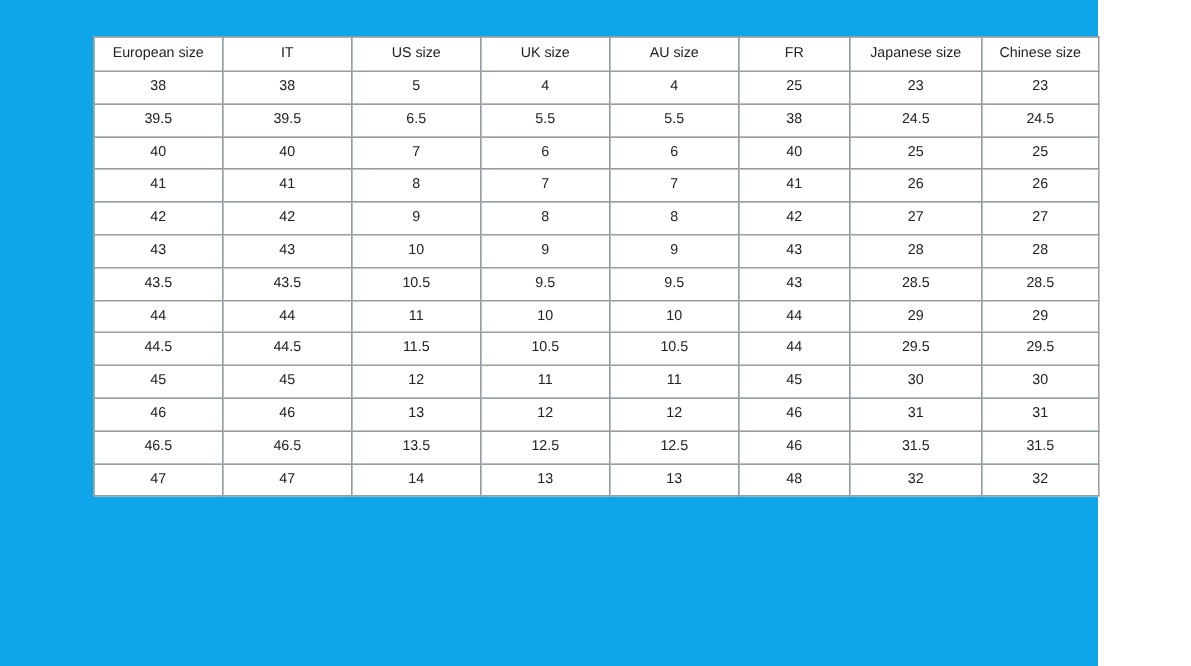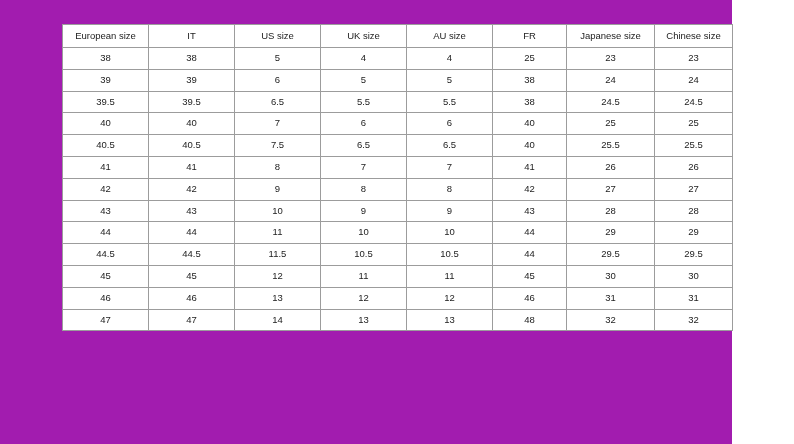--- a/index.html
+++ b/index.html
@@ -11,21 +11,21 @@
     width: 794px;
     height: 444px;
     font-family: "Liberation Sans", sans-serif;
     color: #222222;
     overflow: hidden;
   }
   .page {
     width: 732px;
     height: 444px;
     position: relative;
-    background: #a21caf;
+    background: #0ea5e9;
     box-sizing: border-box;
   }
   .table-wrap {
     position: absolute;
     left: 62px;
     top: 24px;
     width: 670px;
   }
   table.size-table {
     border-collapse: collapse;
@@ -94,60 +94,40 @@
             <td>38</td>
             <td>38</td>
             <td>5</td>
             <td>4</td>
             <td>4</td>
             <td>25</td>
             <td>23</td>
             <td>23</td>
           </tr>
           <tr>
-            <td>39</td>
-            <td>39</td>
-            <td>6</td>
-            <td>5</td>
-            <td>5</td>
-            <td>38</td>
-            <td>24</td>
-            <td>24</td>
-          </tr>
-          <tr>
             <td>39.5</td>
             <td>39.5</td>
             <td>6.5</td>
             <td>5.5</td>
             <td>5.5</td>
             <td>38</td>
             <td>24.5</td>
             <td>24.5</td>
           </tr>
           <tr>
             <td>40</td>
             <td>40</td>
             <td>7</td>
             <td>6</td>
             <td>6</td>
             <td>40</td>
             <td>25</td>
             <td>25</td>
           </tr>
           <tr>
-            <td>40.5</td>
-            <td>40.5</td>
-            <td>7.5</td>
-            <td>6.5</td>
-            <td>6.5</td>
-            <td>40</td>
-            <td>25.5</td>
-            <td>25.5</td>
-          </tr>
-          <tr>
             <td>41</td>
             <td>41</td>
             <td>8</td>
             <td>7</td>
             <td>7</td>
             <td>41</td>
             <td>26</td>
             <td>26</td>
           </tr>
           <tr>
@@ -164,20 +144,30 @@
             <td>43</td>
             <td>43</td>
             <td>10</td>
             <td>9</td>
             <td>9</td>
             <td>43</td>
             <td>28</td>
             <td>28</td>
           </tr>
           <tr>
+            <td>43.5</td>
+            <td>43.5</td>
+            <td>10.5</td>
+            <td>9.5</td>
+            <td>9.5</td>
+            <td>43</td>
+            <td>28.5</td>
+            <td>28.5</td>
+          </tr>
+          <tr>
             <td>44</td>
             <td>44</td>
             <td>11</td>
             <td>10</td>
             <td>10</td>
             <td>44</td>
             <td>29</td>
             <td>29</td>
           </tr>
           <tr>
@@ -204,20 +194,30 @@
             <td>46</td>
             <td>46</td>
             <td>13</td>
             <td>12</td>
             <td>12</td>
             <td>46</td>
             <td>31</td>
             <td>31</td>
           </tr>
           <tr>
+            <td>46.5</td>
+            <td>46.5</td>
+            <td>13.5</td>
+            <td>12.5</td>
+            <td>12.5</td>
+            <td>46</td>
+            <td>31.5</td>
+            <td>31.5</td>
+          </tr>
+          <tr>
             <td>47</td>
             <td>47</td>
             <td>14</td>
             <td>13</td>
             <td>13</td>
             <td>48</td>
             <td>32</td>
             <td>32</td>
           </tr>
         </tbody>

